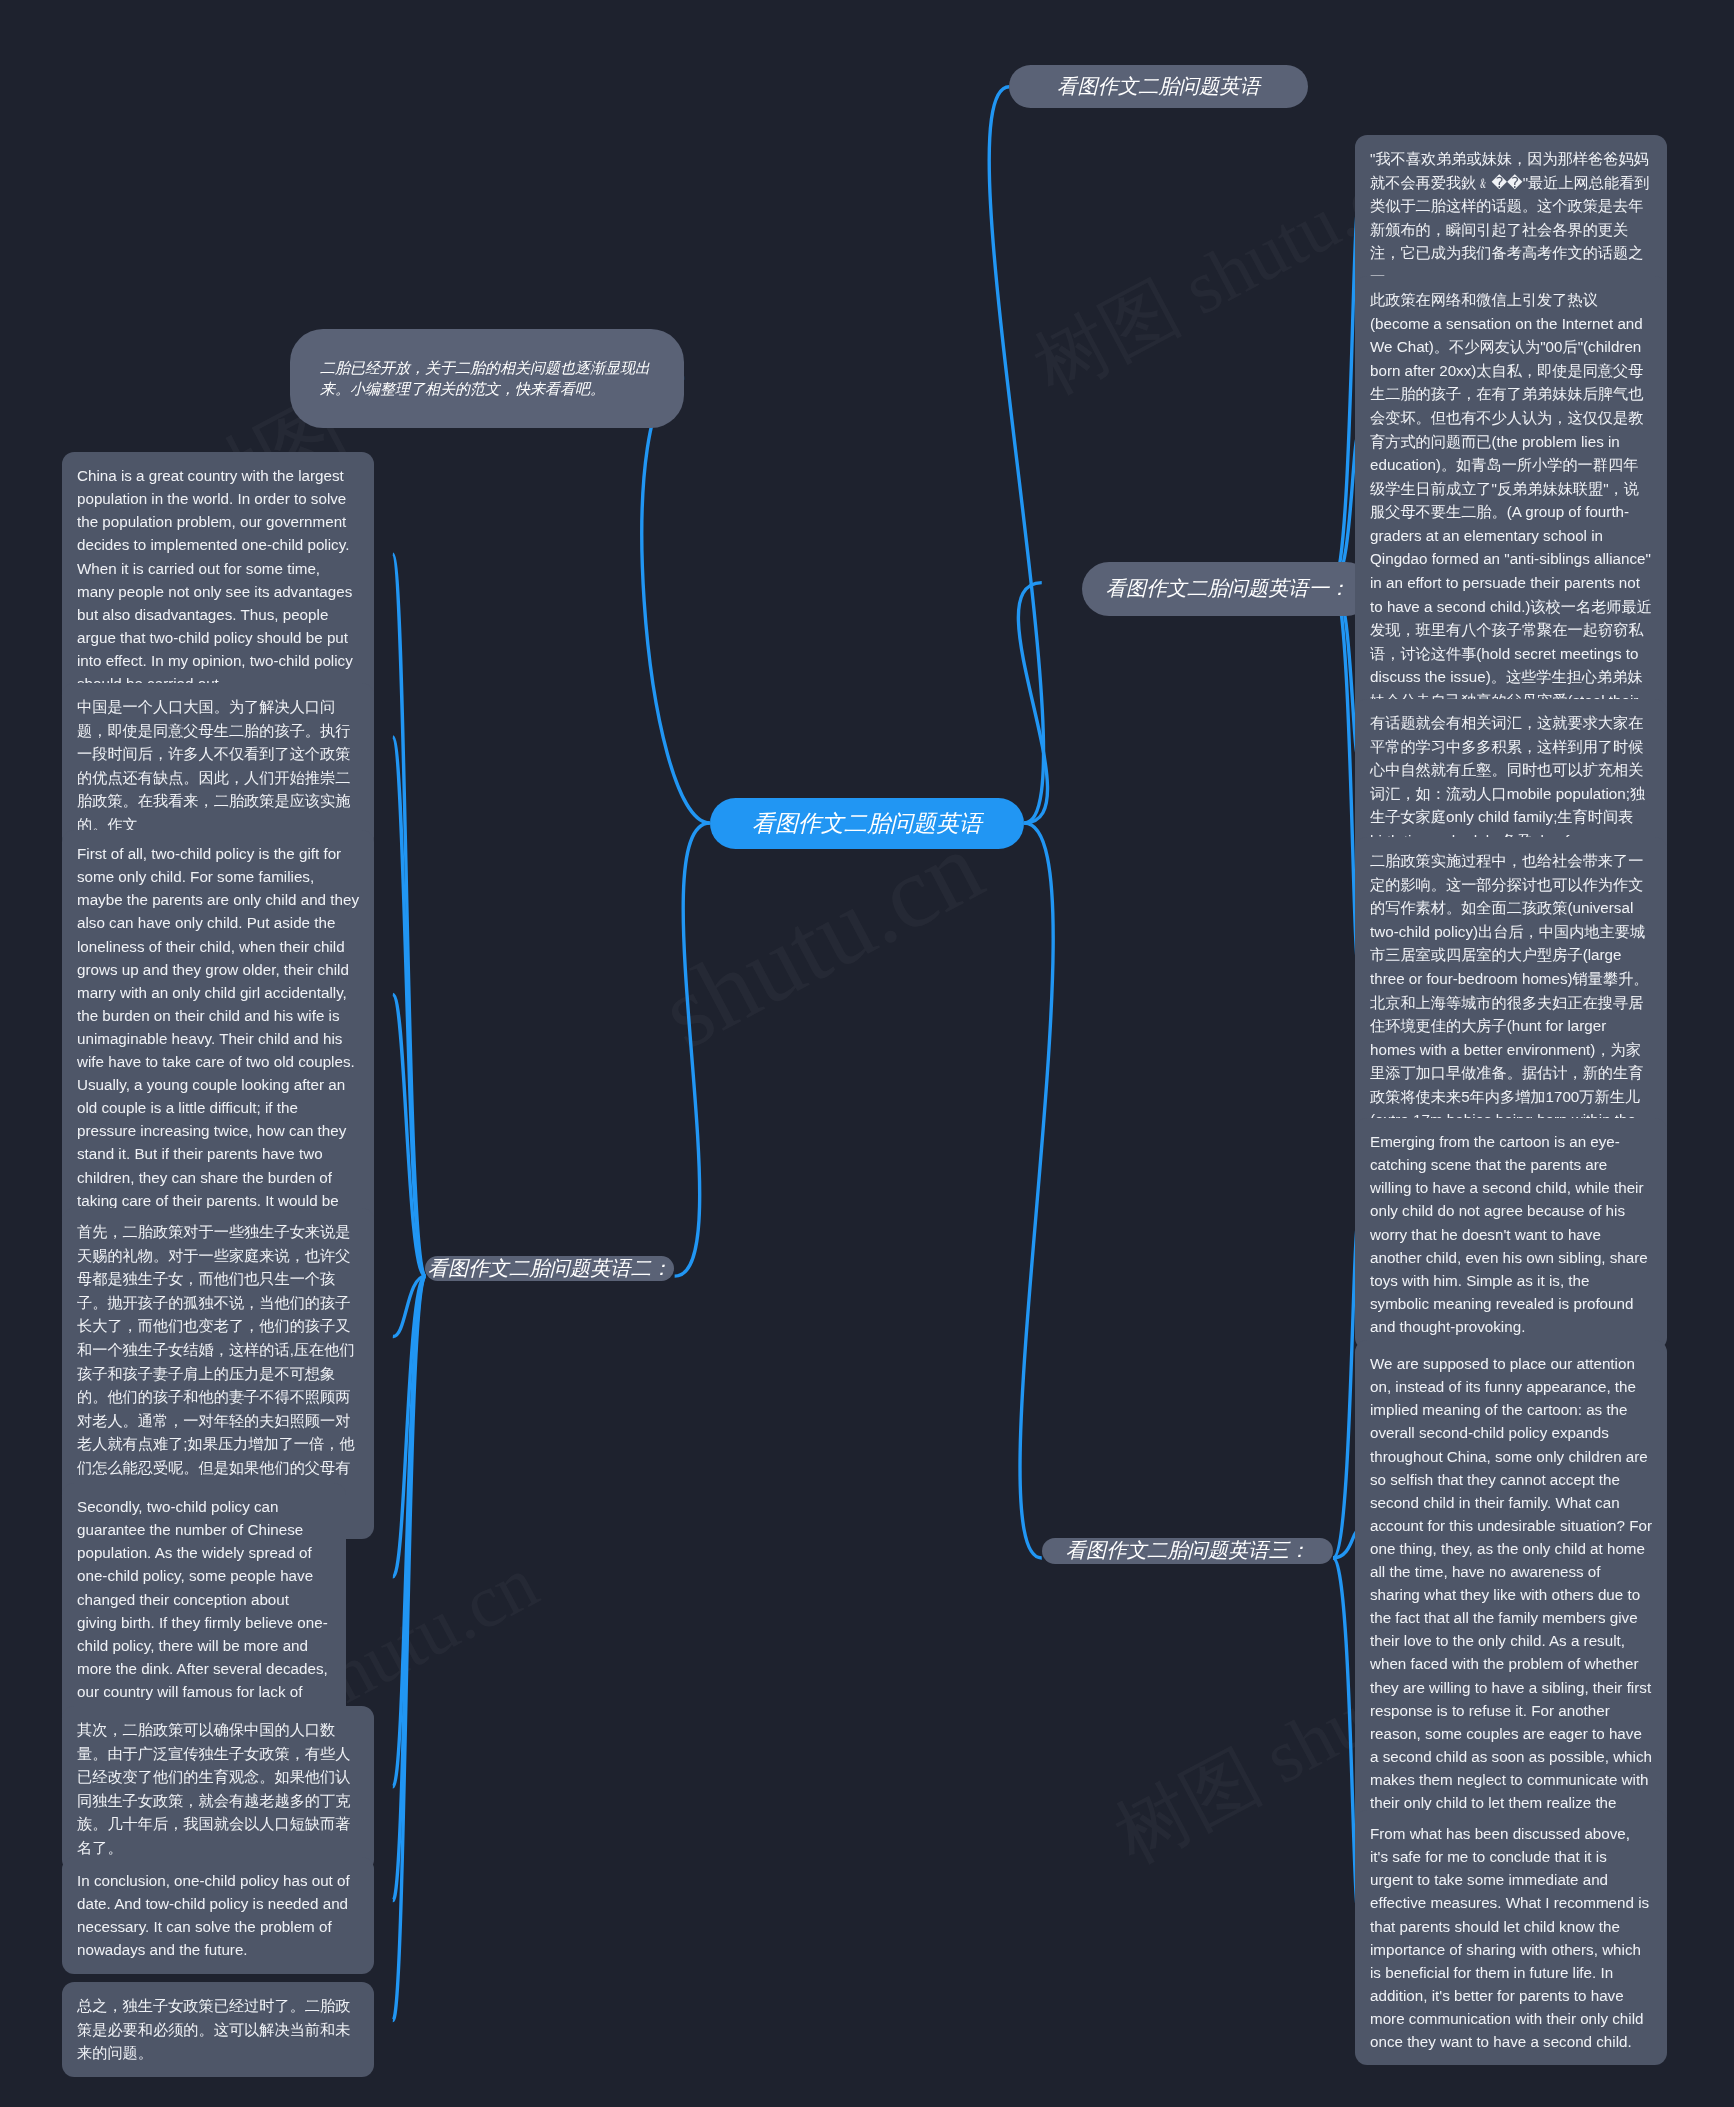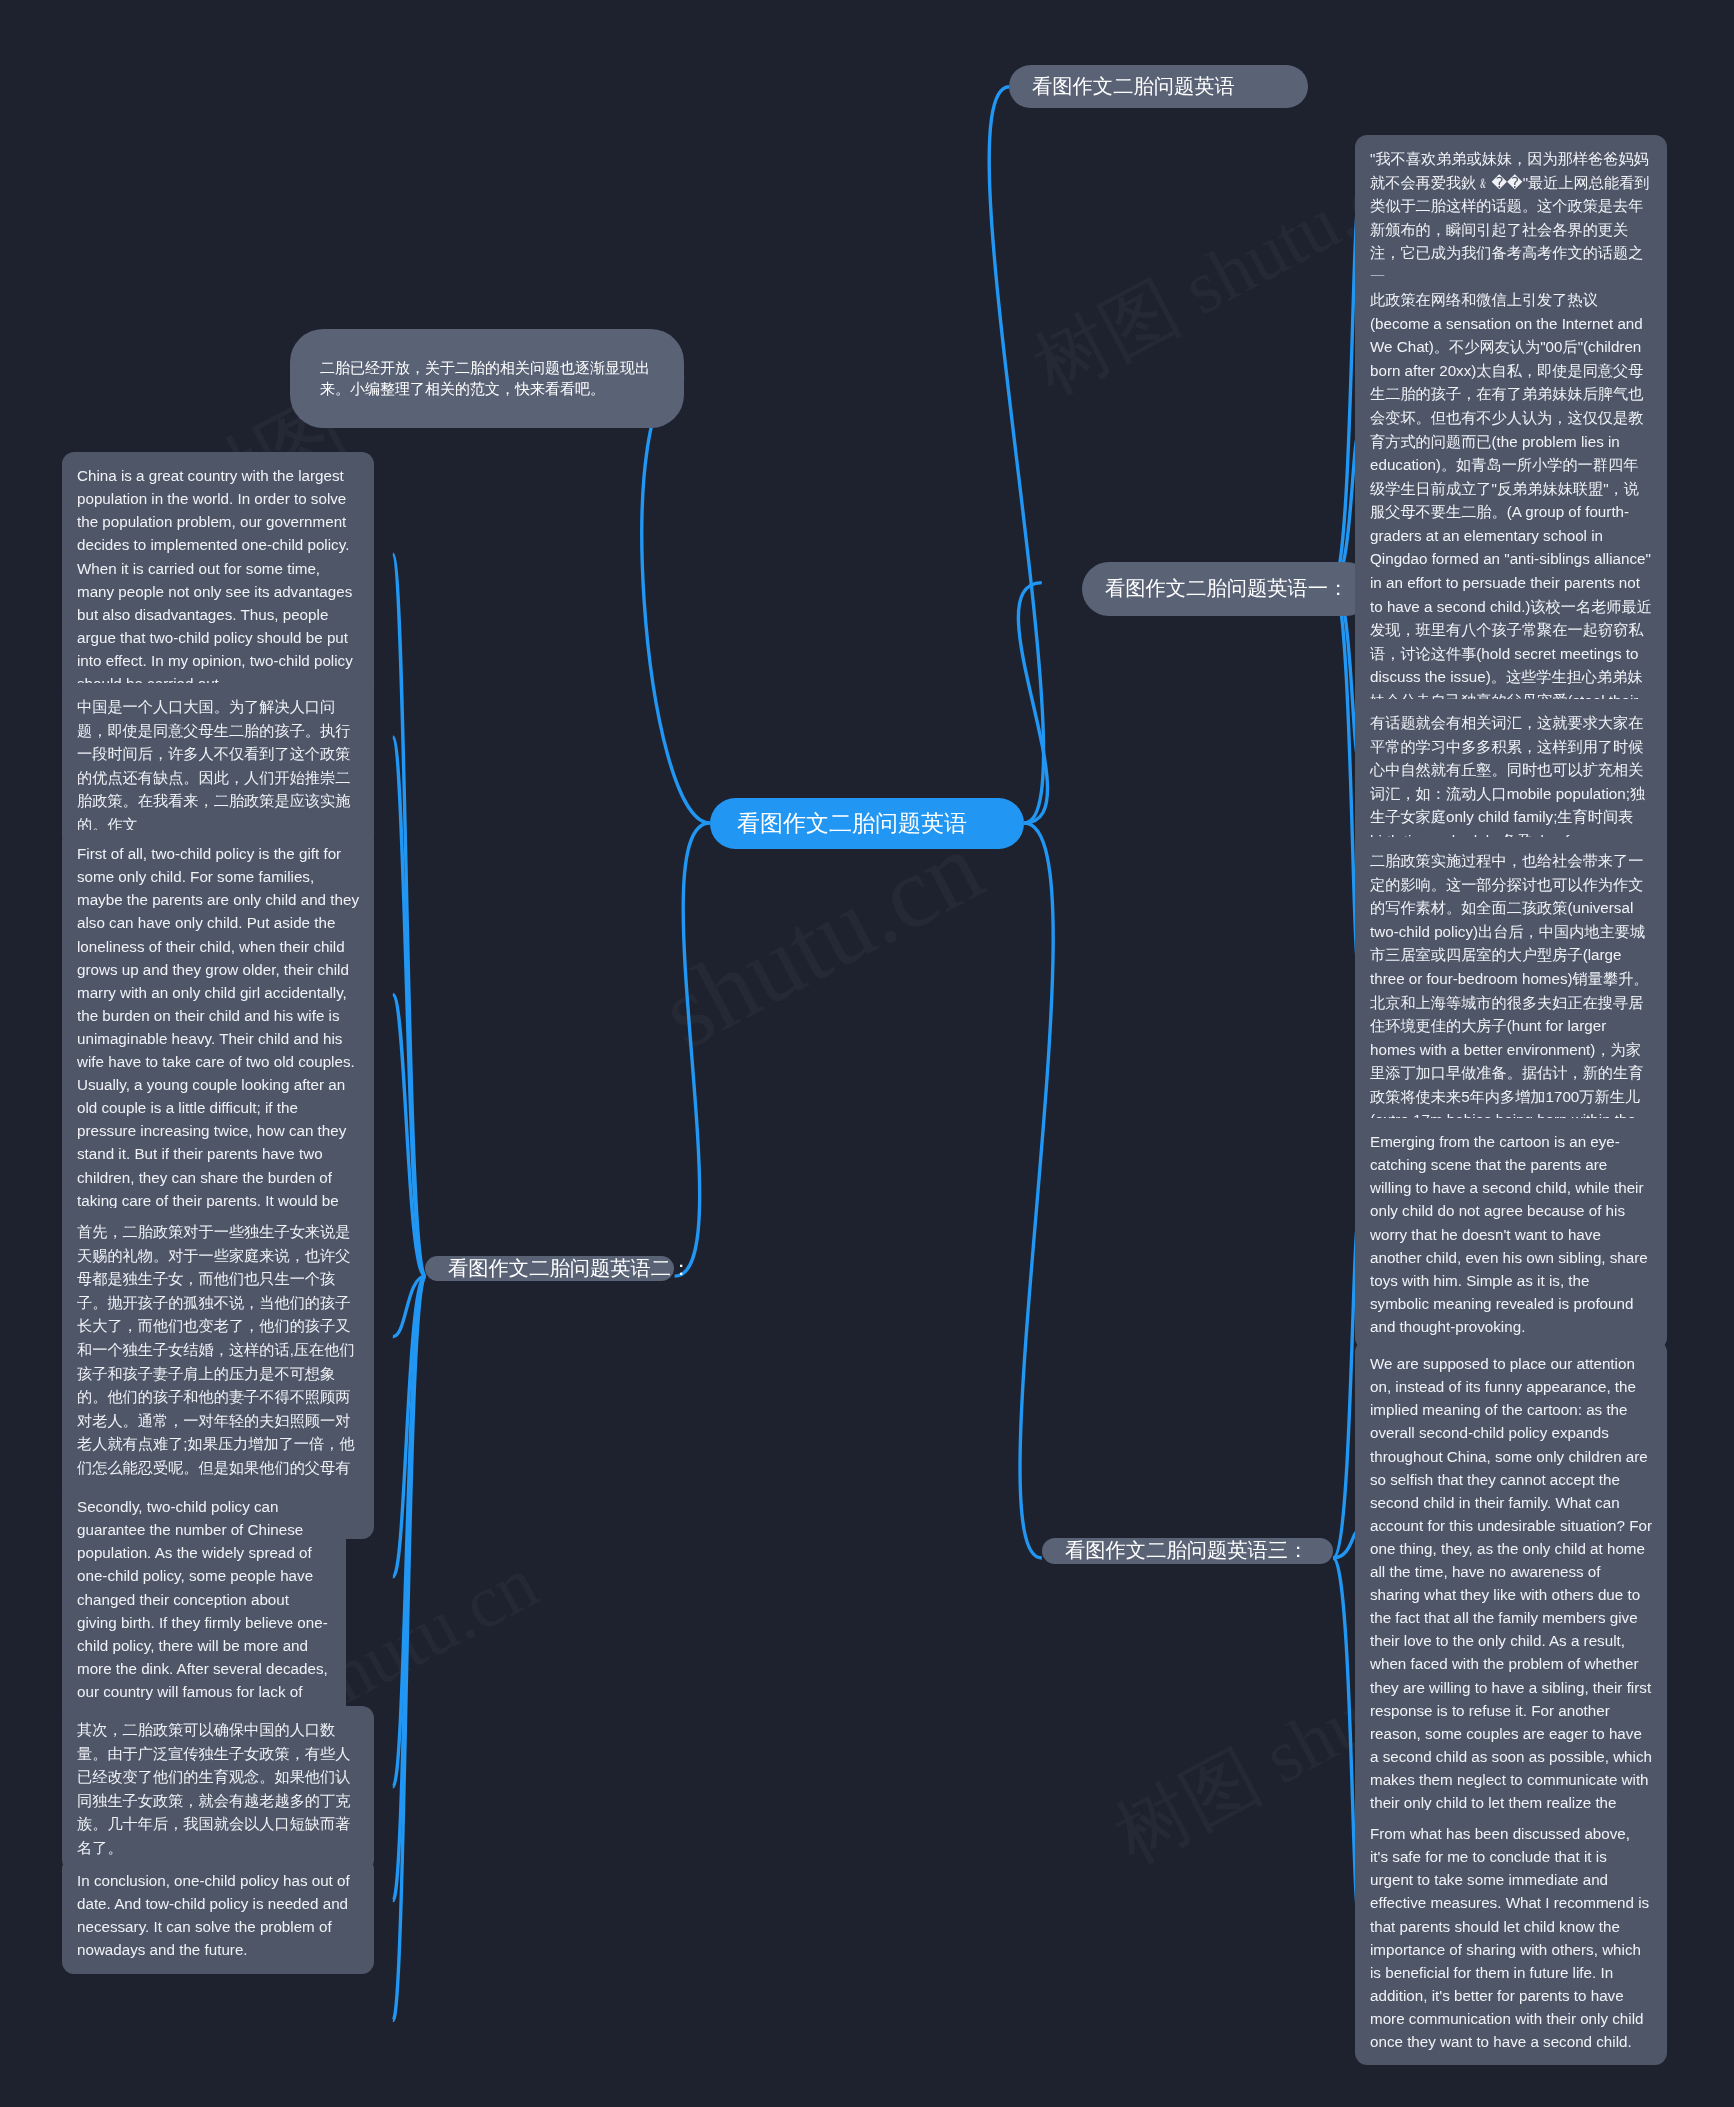--- a/index.html
+++ b/index.html
@@ -34,25 +34,26 @@
     user-select: none;
   }
   .node {
     position: absolute;
     z-index: 3;
     border-radius: 27px;
     background: #5a6276;
     color: #ffffff;
     display: flex;
     align-items: center;
-    justify-content: flex-start;
+    justify-content: center;
     padding: 9.5px 23px;
     font-size: 20.3px;
     line-height: 1.35;
     white-space: nowrap;
+    font-style: italic;
   }
   .node.root {
     background: #2196f3;
     color: #ffffff;
     font-size: 23px;
     padding: 12.2px 27px;
     border-radius: 31px;
   }
   .card {
     position: absolute;
@@ -153,20 +154,21 @@
   <div class="card" style="left:62px; top:830px; width:312px;">First of all, two-child policy is the gift for some only child. For some families, maybe the parents are only child and they also can have only child. Put aside the loneliness of their child, when their child grows up and they grow older, their child marry with an only child girl accidentally, the burden on their child and his wife is unimaginable heavy. Their child and his wife have to take care of two old couples. Usually, a young couple looking after an old couple is a little difficult; if the pressure increasing twice, how can they stand it. But if their parents have two children, they can share the burden of taking care of their parents. It would be much better.</div>
 
   <div class="card cn" style="left:62px; top:1208px; width:312px;">首先，二胎政策对于一些独生子女来说是天赐的礼物。对于一些家庭来说，也许父母都是独生子女，而他们也只生一个孩子。抛开孩子的孤独不说，当他们的孩子长大了，而他们也变老了，他们的孩子又和一个独生子女结婚，这样的话,压在他们孩子和孩子妻子肩上的压力是不可想象的。他们的孩子和他的妻子不得不照顾两对老人。通常，一对年轻的夫妇照顾一对老人就有点难了;如果压力增加了一倍，他们怎么能忍受呢。但是如果他们的父母有两个孩子，他们就能分享照顾父母的压力。这样会比较好。</div>
 
   <div class="card" style="left:62px; top:1483px; width:284px;">Secondly, two-child policy can guarantee the number of Chinese population. As the widely spread of one-child policy, some people have changed their conception about giving birth. If they firmly believe one-child policy, there will be more and more the dink. After several decades, our country will famous for lack of population.</div>
 
   <div class="card cn" style="left:62px; top:1706px; width:312px;">其次，二胎政策可以确保中国的人口数量。由于广泛宣传独生子女政策，有些人已经改变了他们的生育观念。如果他们认同独生子女政策，就会有越老越多的丁克族。几十年后，我国就会以人口短缺而著名了。</div>
 
   <div class="card" style="left:62px; top:1857px; width:312px;">In conclusion, one-child policy has out of date. And tow-child policy is needed and necessary. It can solve the problem of nowadays and the future.</div>
 
+  <div class="card cn" style="left:62px; top:1982px; width:312px;">总之，独生子女政策已经过时了。二胎政策是必要和必须的。这可以解决当前和未来的问题。</div>
 
   <div class="card" style="left:1355px; top:1118px; width:312px;">Emerging from the cartoon is an eye-catching scene that the parents are willing to have a second child, while their only child do not agree because of his worry that he doesn't want to have another child, even his own sibling, share toys with him. Simple as it is, the symbolic meaning revealed is profound and thought-provoking.</div>
 
   <div class="card" style="left:1355px; top:1340px; width:312px;">We are supposed to place our attention on, instead of its funny appearance, the implied meaning of the cartoon: as the overall second-child policy expands throughout China, some only children are so selfish that they cannot accept the second child in their family. What can account for this undesirable situation? For one thing, they, as the only child at home all the time, have no awareness of sharing what they like with others due to the fact that all the family members give their love to the only child. As a result, when faced with the problem of whether they are willing to have a sibling, their first response is to refuse it. For another reason, some couples are eager to have a second child as soon as possible, which makes them neglect to communicate with their only child to let them realize the advantage of having a sibling companion in their childhood.</div>
 
   <div class="card" style="left:1355px; top:1810px; width:312px;">From what has been discussed above, it's safe for me to conclude that it is urgent to take some immediate and effective measures. What I recommend is that parents should let child know the importance of sharing with others, which is beneficial for them in future life. In addition, it's better for parents to have more communication with their only child once they want to have a second child.</div>
 
 </div>
 
 

